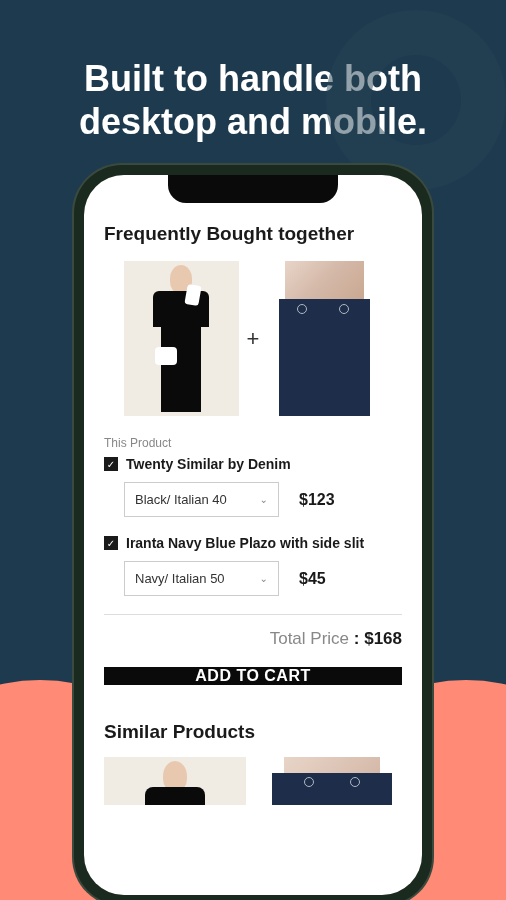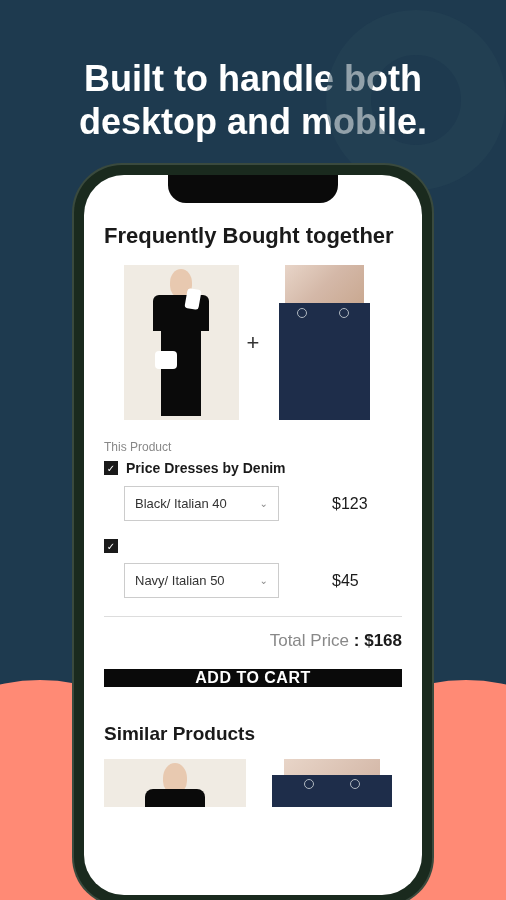--- a/index.html
+++ b/index.html
@@ -97,21 +97,21 @@
       z-index: 20;
     }
 
     .screen-content {
       padding: 48px 20px 0 20px;
       height: 100%;
       overflow: hidden;
     }
 
     .section-title {
-      font-size: 22px;
+      font-size: 19px;
       font-weight: 800;
       color: #1a1a1a;
       margin-bottom: 16px;
     }
 
     .products-row {
       display: flex;
       align-items: center;
       justify-content: center;
       gap: 8px;
@@ -273,23 +273,22 @@
       cursor: pointer;
     }
 
     .chevron {
       font-size: 10px;
       color: #888;
     }
 
     .price {
       font-size: 16px;
-      font-weight: 400;
+      font-weight: 700;
       color: #1a1a1a;
-      margin-left: 33px;
     }
 
     .divider {
       border: none;
       border-top: 1px solid #ddd;
       margin: 10px 0 14px 0;
     }
 
     .total-row {
       text-align: right;
@@ -430,36 +429,37 @@
         </div>
       </div>
 
       <div class="this-product-label">This Product</div>
 
       <div class="product-option">
         <div class="checkbox-row">
           <div class="checkbox">
               <span>✓</span>
             </div>
-          <div class="product-name">Price Dresses by Denim</div>
+          <div class="product-name">Twenty Similar by Denim</div>
         </div>
         <div class="option-row">
           <div class="dropdown">
             <span>Black/ Italian 40</span>
             <span class="chevron">⌄</span>
           </div>
           <div class="price">$123</div>
         </div>
       </div>
 
       <div class="product-option">
         <div class="checkbox-row">
           <div class="checkbox">
               <span>✓</span>
             </div>
+          <div class="product-name">Iranta Navy Blue Plazo with side slit</div>
         </div>
         <div class="option-row">
           <div class="dropdown">
             <span>Navy/ Italian 50</span>
             <span class="chevron">⌄</span>
           </div>
           <div class="price">$45</div>
         </div>
       </div>
 

